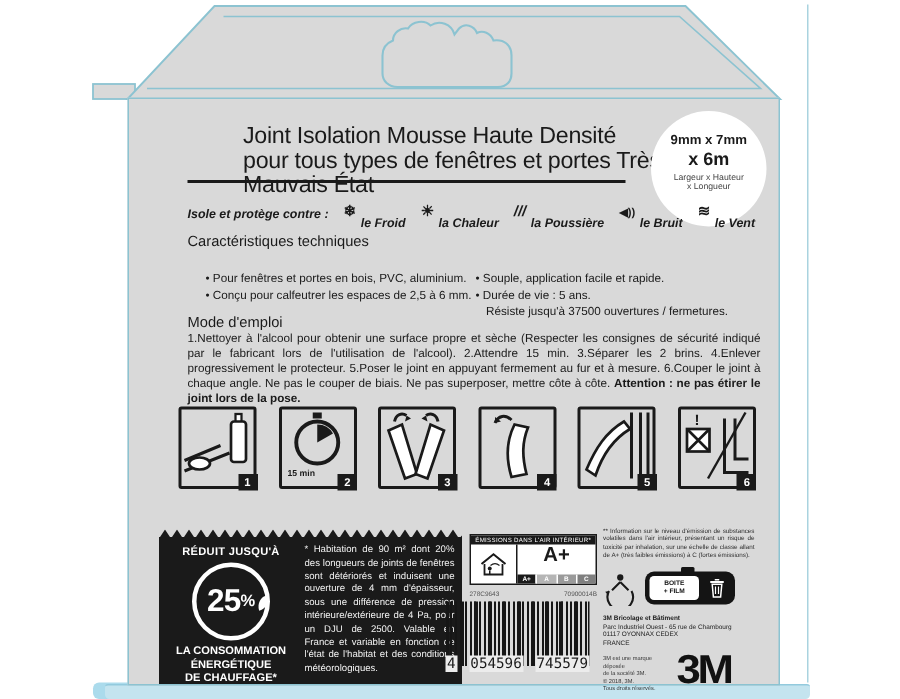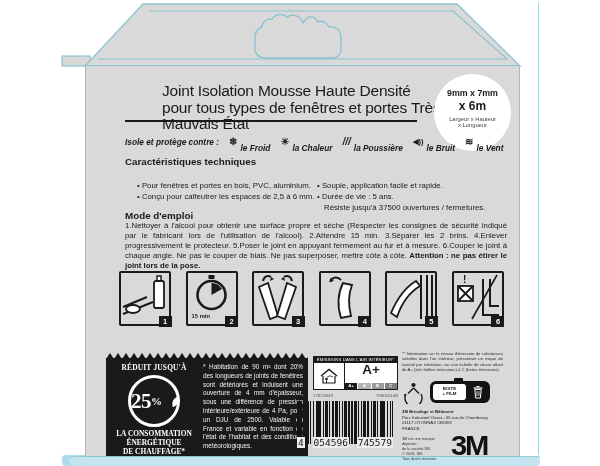--- a/index.html
+++ b/index.html
@@ -23,21 +23,21 @@
   #size-badge .l2{font-size:12px;font-weight:700;margin-top:1px;}
   #size-badge .l3{font-size:5.8px;color:#444;margin-top:3px;}
   #size-badge .l4{font-size:5.8px;color:#444;}
   
   #prot-row{left:125px;top:135px;width:330px;height:14px;display:flex;align-items:center;gap:10px;}
   #prot-row .plabel{font-size:8.3px;font-weight:700;font-style:italic;white-space:nowrap;}
   .prot-item{display:flex;align-items:center;gap:3px;white-space:nowrap;}
   .prot-item .glyph{font-size:10px;line-height:10px;font-weight:700;}
   .prot-item .ilabel{font-size:8.3px;font-weight:700;font-style:italic;margin-top:11px;}
   
-  .sec-head{font-size:9.8px;font-weight:700;}
+  .sec-head{font-size:9.8px;font-weight:400;}
   #caract-head{left:125px;top:156px;}
   .bullets{margin:12px;padding:0;list-style:none;font-size:7.8px;line-height:11px;}
   .bullets li::before{content:"• ";}
   .bullets li.nobul::before{content:"";}
   .bullets li.nobul{padding-left:7px;}
   #caract-col1{left:125px;top:168px;width:180px;}
   #caract-col2{left:305px;top:168px;width:200px;}
   
   #mode-head{left:125px;top:210px;}
   #mode-body{left:125px;top:221px;width:382px;font-size:7.8px;line-height:9.9px;text-align:justify;}
@@ -46,24 +46,24 @@
   #steps{left:119px;top:271px;display:flex;gap:14.6px;}
   .step{position:relative;width:52px;height:55px;border:2.5px solid #1a1a1a;border-radius:2px;
         box-sizing:border-box;}
   .step .plate{position:absolute;right:-2.5px;bottom:-2.5px;width:13px;height:11px;background:#1a1a1a;
         color:#fff;font-size:7.5px;font-weight:700;display:flex;align-items:center;justify-content:center;}
   .step svg{position:absolute;left:0;top:0;}
   .step .t15{position:absolute;left:4px;bottom:5px;font-size:5.8px;font-weight:700;}
   
   #band-zigzag{left:106px;top:352.5px;}
   #band{left:106px;top:358px;width:202px;height:98px;background:#1a1a1a;display:flex;color:#fff;}
-  #band-left{width:96px;text-align:center;padding-top:5px;box-sizing:border-box;font-family:Liberation Serif, serif;}
+  #band-left{width:96px;text-align:center;padding-top:5px;box-sizing:border-box;}
   #band-left .bl1{font-size:7.4px;font-weight:800;letter-spacing:0.2px;}
   #ring{position:relative;width:52px;height:52px;border:3px solid #fff;border-radius:50%;
-        margin:3px auto 2px auto;display:flex;align-items:center;box-sizing:border-box;}
+        margin:3px auto 2px auto;display:flex;align-items:center;justify-content:center;box-sizing:border-box;}
   #ring .pct{font-size:21px;font-weight:800;letter-spacing:-0.5px;}
   #ring .pctsign{font-size:11px;font-weight:800;vertical-align:7px;}
   #band-left .bl2{font-size:7.4px;font-weight:800;line-height:9px;}
   #band-right{flex:1;padding:5px 5px 0 1px;font-size:6.4px;line-height:8.8px;color:#f2f2f2;
         text-align:justify;}
   
   #emission{left:313px;top:356px;width:85px;height:34px;background:#fff;border:1.4px solid #1a1a1a;
         box-sizing:border-box;display:flex;flex-direction:column;}
   #emission .ehead{background:#1a1a1a;color:#fff;font-size:4.1px;line-height:6px;text-align:center;
         letter-spacing:0.2px;white-space:nowrap;}

